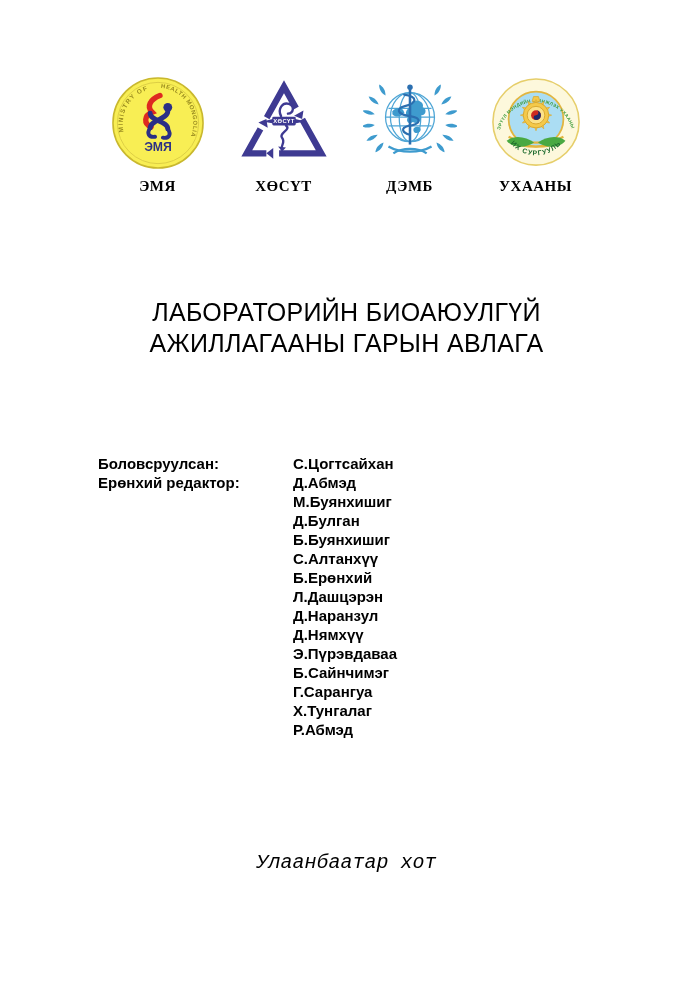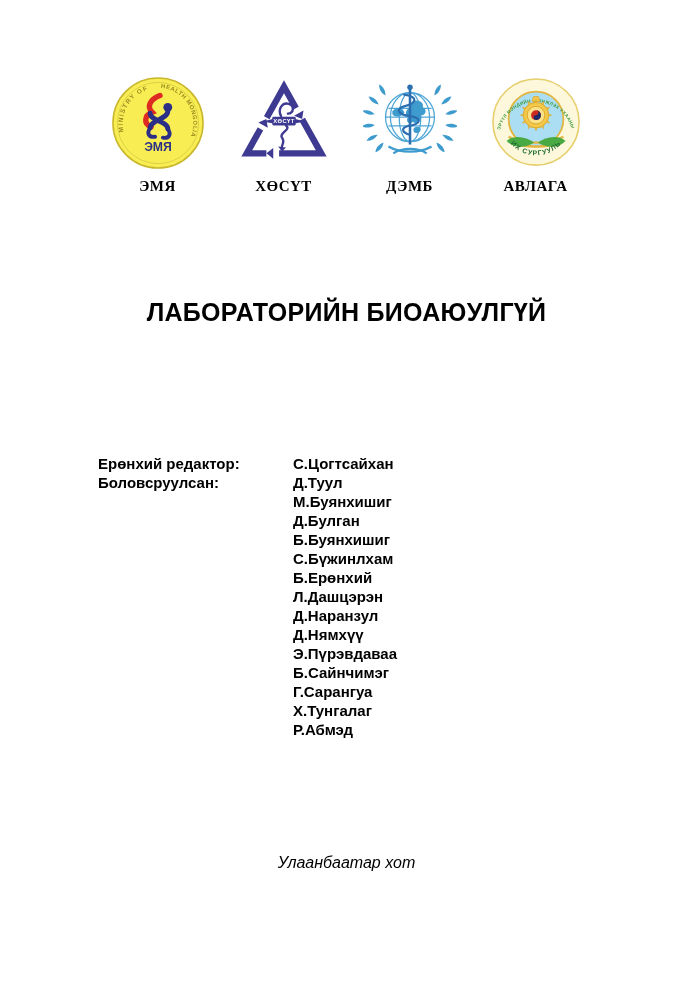--- a/index.html
+++ b/index.html
@@ -22,39 +22,39 @@
   .logo-caption {
     margin-top: 8px;
     font-family: "Liberation Serif", serif;
     font-weight: bold; font-size: 15px; letter-spacing: 0.5px;
   }
 
   
   .title-block {
     position: absolute; top: 297px; left: 0; right: 0;
     text-align: center;
-    font-size: 25px; font-weight: bold; line-height: 31px;
+    font-size: 25px; font-weight: normal; line-height: 31px;
     letter-spacing: 0.3px;
   }
 
   
   .credits {
     position: absolute; top: 454px; left: 98px;
     display: flex;
     font-size: 15px; font-weight: bold; line-height: 19px;
   }
   .credits-labels { width: 195px; }
   .credits-labels div { white-space: nowrap; }
   .credits-names div { white-space: nowrap; }
 
   
   .footer-block {
     position: absolute; top: 852px; left: 0; right: 0;
     text-align: center;
-    font-style: italic; font-size: 16px; line-height: 22px;
+    font-style: italic; font-size: 20px; line-height: 22px; font-family: Liberation Mono, monospace;
   }
 </style>
 </head>
 <body>
 
 <div class="logos-row">
 
   <div class="logo-col">
     <svg viewBox="0 0 96 96">
       <defs>
@@ -186,40 +186,41 @@
       <g>
         <path d="M20,62 C34,70 62,70 76,62" stroke="#E2B53F" stroke-width="2.2" fill="none"></path>
         <path d="M22,67 C35,74 61,74 74,67" stroke="#E2B53F" stroke-width="2" fill="none"></path>
         <path d="M18,66 C26,60 38,62 46,68 C38,74 24,74 18,66 Z" fill="#49A942"></path>
         <path d="M78,66 C70,60 58,62 50,68 C58,74 72,74 78,66 Z" fill="#49A942"></path>
       </g>
       <text font-size="7" font-weight="bold" fill="#1E6B2E" letter-spacing="1" text-anchor="middle">
         <textPath href="#mnums-arc-bottom" startOffset="50%">ИХ СУРГУУЛЬ</textPath>
       </text>
     </svg>
-    <div class="logo-caption">АВЛАГА</div>
+    <div class="logo-caption">УХААНЫ</div>
   </div>
 </div>
 
 <div class="title-block">
   <div>ЛАБОРАТОРИЙН БИОАЮУЛГҮЙ</div>
+  <div>АЖИЛЛАГААНЫ ГАРЫН АВЛАГА</div>
 </div>
 
 <div class="credits">
   <div class="credits-labels">
+    <div>Боловсруулсан:</div>
     <div>Ерөнхий редактор:</div>
-    <div>Боловсруулсан:</div>
   </div>
   <div class="credits-names">
       <div>С.Цогтсайхан</div>
-      <div>Д.Туул</div>
+      <div>Д.Абмэд</div>
       <div>М.Буянхишиг</div>
       <div>Д.Булган</div>
       <div>Б.Буянхишиг</div>
-      <div>С.Бүжинлхам</div>
+      <div>С.Алтанхүү</div>
       <div>Б.Ерөнхий</div>
       <div>Л.Дашцэрэн</div>
       <div>Д.Наранзул</div>
       <div>Д.Нямхүү</div>
       <div>Э.Пүрэвдаваа</div>
       <div>Б.Сайнчимэг</div>
       <div>Г.Сарангуа</div>
       <div>Х.Тунгалаг</div>
       <div>Р.Абмэд</div>
     </div>

